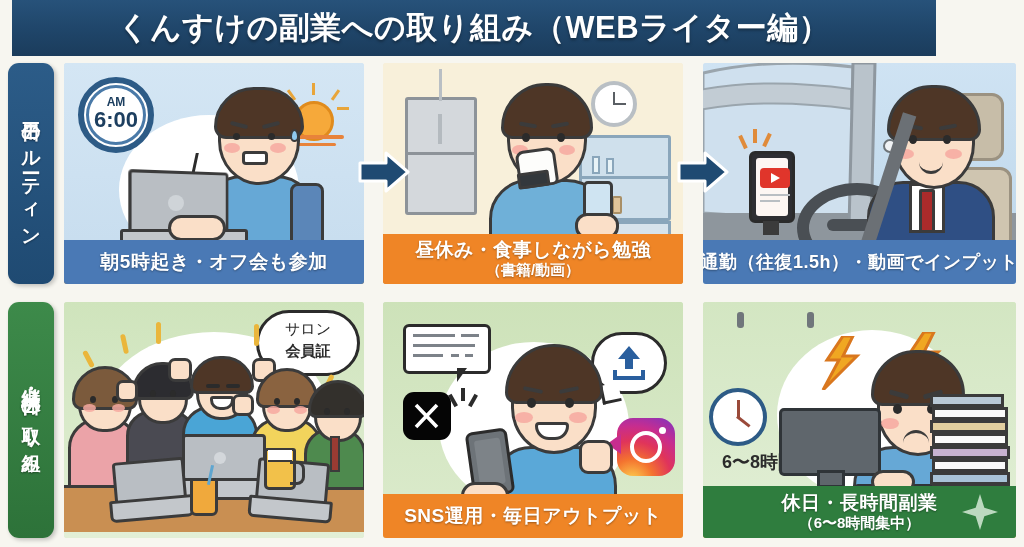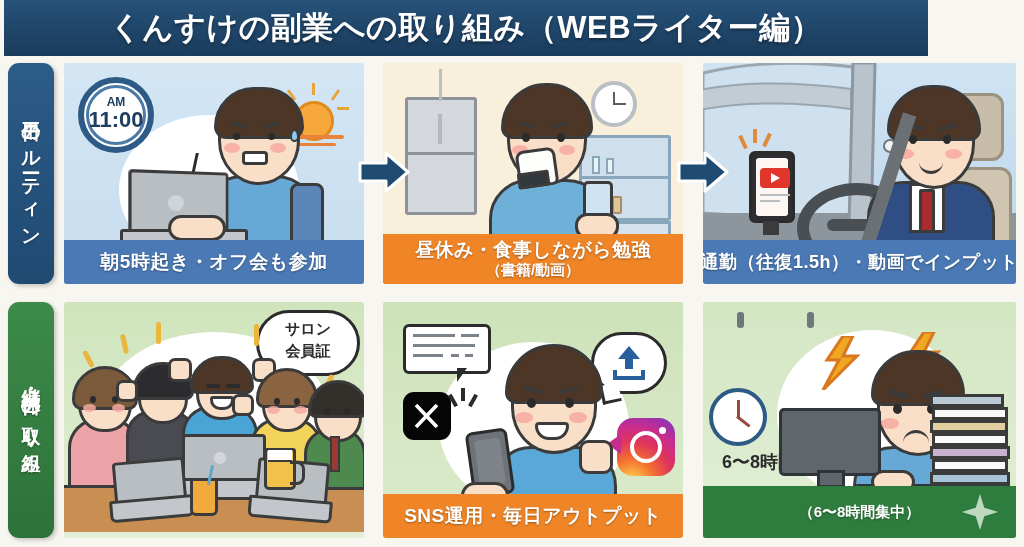--- a/index.html
+++ b/index.html
@@ -5,21 +5,21 @@
   html,body{margin:0;padding:0;}
   body{
     width:1024px;height:547px;overflow:hidden;
     background:#f7f6f0;
     font-family:"Liberation Sans","DejaVu Sans",sans-serif;
   }
   .infographic{position:relative;width:1024px;height:547px;background:#f7f6f0;}
 
   
   .title-bar{
-    position:absolute;left:4px;top:0;width:924px;height:56px;
+    position:absolute;left:12px;top:0;width:924px;height:56px;
     background:linear-gradient(180deg,#27527a 0%,#1f4569 55%,#1b3c5c 100%);
     display:flex;align-items:center;justify-content:center;
   }
   .title-text{
     color:#ffffff;font-size:31px;font-weight:bold;letter-spacing:.5px;
     text-shadow:0 2px 3px rgba(0,0,0,.35);
     white-space:nowrap;
   }
 
   
@@ -100,21 +100,21 @@
     <div class="scene">
       <div class="sky" style="background:linear-gradient(180deg,#d4e6f4 0%,#c6dcee 100%);"></div>
       <div class="oval" style="left:55px;top:52px;width:180px;height:150px;"></div>
 
       <div class="desk" style="bottom:0;height:38px;background:#c9913f;border-top:3px solid #3b3b3b;"></div>
 
       <div style="position:absolute;left:14px;top:14px;width:76px;height:76px;">
         <div class="clock-round" style="left:0;top:0;width:76px;height:76px;border:6px solid #2d5b86;box-sizing:border-box;"></div>
         <div style="position:absolute;left:8px;top:8px;width:60px;height:60px;border-radius:50%;border:3px solid #4a7aa8;box-sizing:border-box;"></div>
         <div style="position:absolute;left:0;top:18px;width:76px;text-align:center;font-size:12px;font-weight:bold;color:#1d3f60;">AM</div>
-        <div style="position:absolute;left:0;top:30px;width:76px;text-align:center;font-size:22px;font-weight:bold;color:#1d3f60;">11:00</div>
+        <div style="position:absolute;left:0;top:30px;width:76px;text-align:center;font-size:22px;font-weight:bold;color:#1d3f60;">6:00</div>
       </div>
 
       <div style="position:absolute;right:14px;top:20px;width:72px;height:62px;">
         <div style="position:absolute;left:16px;top:18px;width:40px;height:40px;border-radius:50%;background:#f6a93a;border:3px solid #e08b1c;box-sizing:border-box;"></div>
         <div style="position:absolute;left:6px;top:52px;width:60px;height:4px;background:#e8833a;border-radius:2px;"></div>
         <div style="position:absolute;left:14px;top:60px;width:44px;height:3px;background:#e8833a;border-radius:2px;"></div>
         <div style="position:absolute;left:34px;top:0px;width:3px;height:12px;background:#e8a53a;"></div>
         <div style="position:absolute;left:12px;top:6px;width:3px;height:12px;background:#e8a53a;transform:rotate(-35deg);"></div>
         <div style="position:absolute;left:56px;top:6px;width:3px;height:12px;background:#e8a53a;transform:rotate(35deg);"></div>
         <div style="position:absolute;left:1px;top:24px;width:12px;height:3px;background:#e8a53a;"></div>
@@ -293,21 +293,21 @@
   </div>
 
   <div class="panel" style="left:64px;top:302px;width:300px;height:236px;background:#d7e8c8;">
     <div class="scene">
       <div class="sky" style="background:linear-gradient(180deg,#cfe4bc 0%,#e2efd6 100%);"></div>
       <div class="oval" style="left:34px;top:30px;width:232px;height:170px;"></div>
 
       <div style="position:absolute;right:4px;top:8px;width:104px;height:72px;">
         <div style="position:absolute;left:0;top:0;width:104px;height:66px;background:#fff;border:3px solid #2b2b2b;border-radius:34px;box-sizing:border-box;"></div>
         <div style="position:absolute;left:18px;top:58px;width:18px;height:16px;background:#fff;border-right:3px solid #2b2b2b;border-bottom:3px solid #2b2b2b;transform:rotate(45deg);"></div>
-        <div style="position:absolute;left:0;top:10px;width:104px;text-align:center;font-size:15px;font-weight:bold;color:#2b2b2b;">サロン</div>
+        <div style="position:absolute;left:0;top:10px;width:104px;text-align:center;font-size:15px;font-weight:normal;color:#2b2b2b;">サロン</div>
         <div style="position:absolute;left:0;top:32px;width:104px;text-align:center;font-size:15px;font-weight:bold;color:#2b2b2b;">会員証</div>
       </div>
 
       <div style="position:absolute;left:22px;top:48px;width:5px;height:18px;background:#eab63c;transform:rotate(-28deg);border-radius:3px;"></div>
       <div style="position:absolute;left:58px;top:32px;width:5px;height:20px;background:#eab63c;transform:rotate(-12deg);border-radius:3px;"></div>
       <div style="position:absolute;left:92px;top:20px;width:5px;height:22px;background:#eab63c;border-radius:3px;"></div>
       <div style="position:absolute;left:190px;top:22px;width:5px;height:22px;background:#eab63c;border-radius:3px;"></div>
       <div style="position:absolute;left:262px;top:72px;width:5px;height:18px;background:#eab63c;transform:rotate(26deg);border-radius:3px;"></div>
 
       <div class="desk" style="bottom:6px;height:44px;background:#c98f52;border-top:3px solid #3b3b3b;"></div>
@@ -504,18 +504,19 @@
         <div style="position:absolute;left:2px;top:13px;width:76px;height:13px;background:#fafafa;border:3px solid #3b3b3b;box-sizing:border-box;"></div>
         <div style="position:absolute;left:0;top:26px;width:78px;height:13px;background:#e2cf9f;border:3px solid #3b3b3b;box-sizing:border-box;"></div>
         <div style="position:absolute;left:2px;top:39px;width:76px;height:13px;background:#fafafa;border:3px solid #3b3b3b;box-sizing:border-box;"></div>
         <div style="position:absolute;left:0;top:52px;width:80px;height:13px;background:#c7b2cf;border:3px solid #3b3b3b;box-sizing:border-box;"></div>
         <div style="position:absolute;left:2px;top:65px;width:76px;height:13px;background:#fafafa;border:3px solid #3b3b3b;box-sizing:border-box;"></div>
         <div style="position:absolute;left:0;top:78px;width:80px;height:13px;background:#a9c3d8;border:3px solid #3b3b3b;box-sizing:border-box;"></div>
         <div style="position:absolute;left:2px;top:91px;width:78px;height:13px;background:#fafafa;border:3px solid #3b3b3b;box-sizing:border-box;"></div>
       </div>
     </div>
     <div class="caption cap-green" style="height:52px;">
+      <div class="c-main">休日・長時間副業</div>
       <div class="c-sub">（6〜8時間集中）</div>
       <div class="sparkle" style="right:18px;top:8px;width:36px;height:36px;"></div>
     </div>
   </div>
 
 </div>
 
 </body></html>

